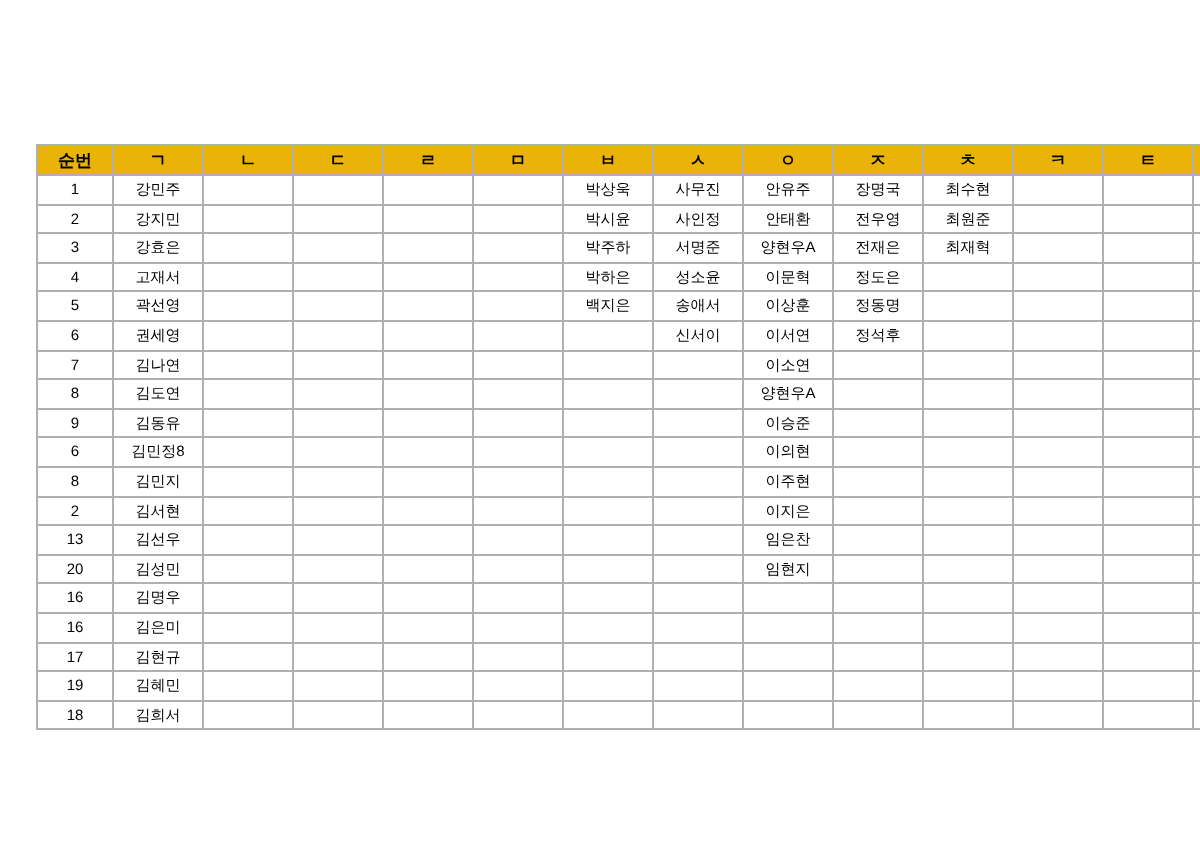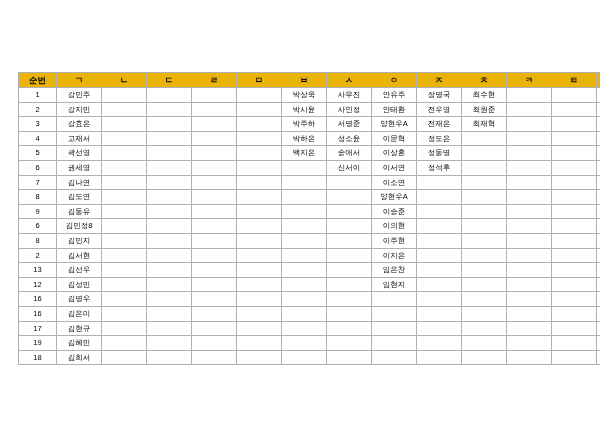--- a/index.html
+++ b/index.html
@@ -287,21 +287,21 @@
           <td></td>
           <td></td>
           <td>임은찬</td>
           <td></td>
           <td></td>
           <td></td>
           <td></td>
           <td></td>
         </tr>
         <tr>
-          <td>12</td>
+          <td>20</td>
           <td>김성민</td>
           <td></td>
           <td></td>
           <td></td>
           <td></td>
           <td></td>
           <td></td>
           <td>임현지</td>
           <td></td>
           <td></td>

